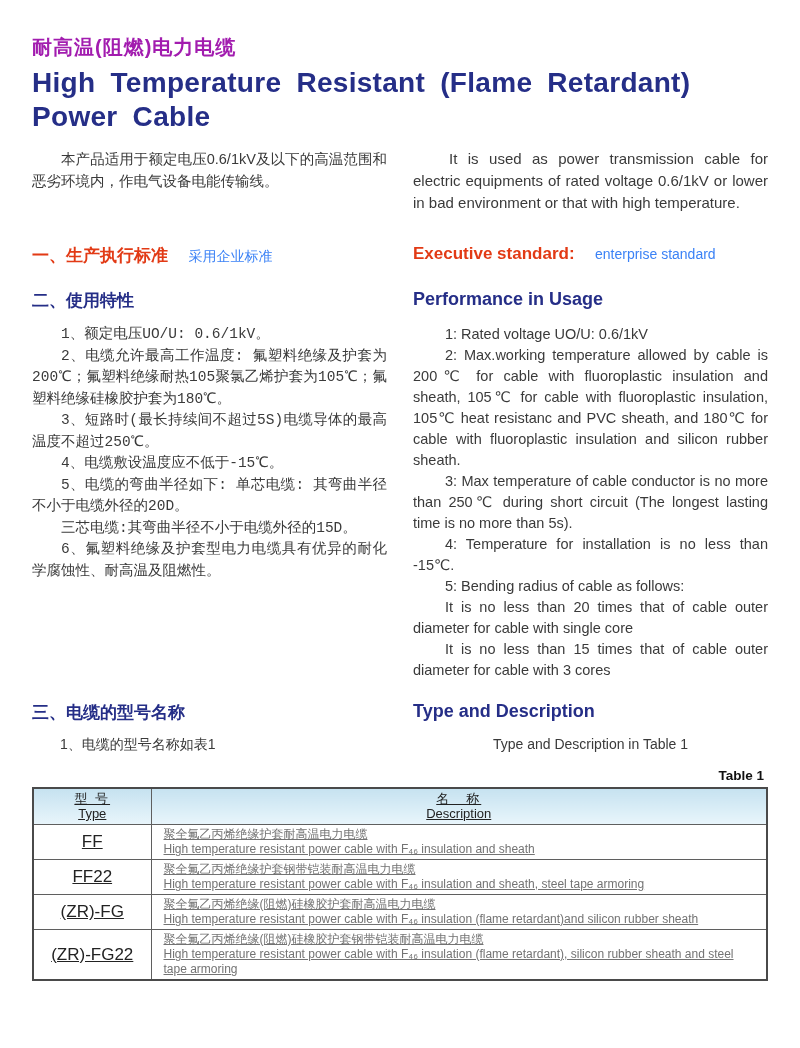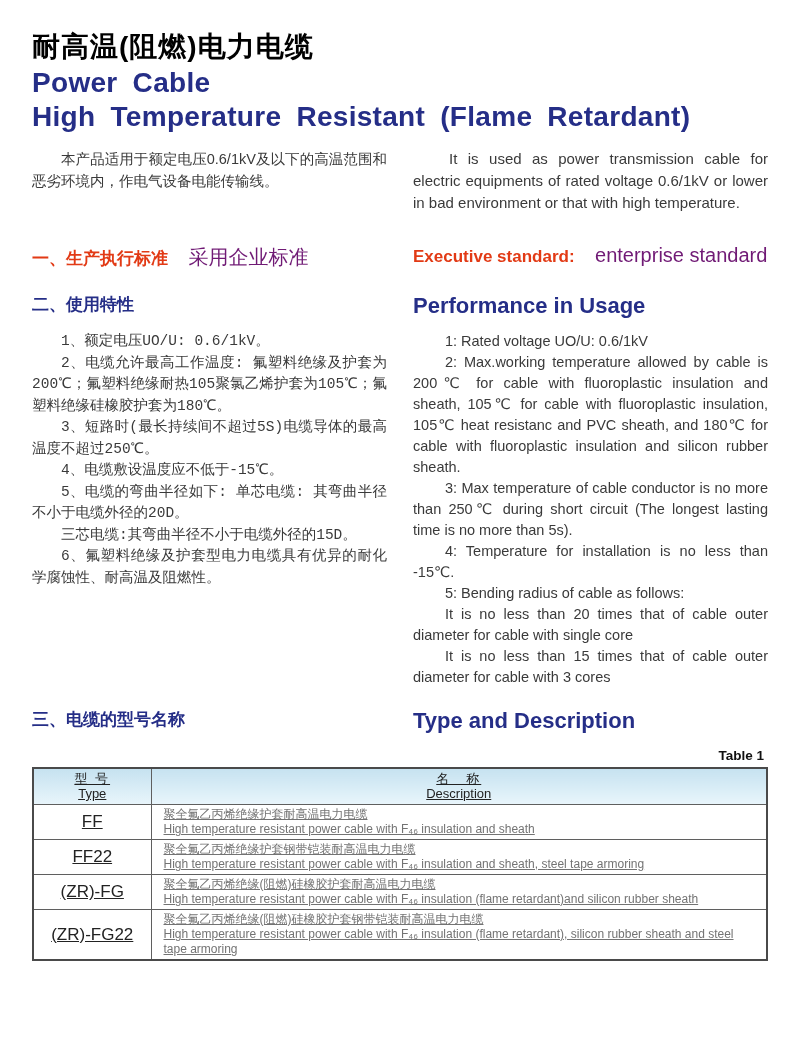--- a/index.html
+++ b/index.html
@@ -3,36 +3,36 @@
 <meta charset="utf-8">
 <style>
   * { margin:0; padding:0; box-sizing:border-box; }
   html,body { background:#ffffff; }
   .page{
     position:relative; width:800px; height:1048px; margin:0 auto;
     background:#ffffff; padding:32px 32px 0 32px; overflow:hidden;
     font-family:"Liberation Sans","DejaVu Sans",sans-serif; color:#3a3a3a;
   }
   
-  .title-zh{ color:#000000; font-size:28px; font-weight:bold; letter-spacing:1px; line-height:30px; }
+  .title-zh{ color:#a21caf; font-size:20px; font-weight:bold; letter-spacing:1px; line-height:30px; }
   .title-en{ color:#252e87; font-size:28px; font-weight:bold; line-height:34px; word-spacing:7px; letter-spacing:.3px; margin-top:4px; }
   
   .cols{ display:grid; grid-template-columns:1fr 1fr; column-gap:26px; }
   .para-zh{ font-size:14.5px; line-height:22px; text-align:justify; text-indent:2em; }
   .para-en{ font-size:15px; line-height:22px; text-align:justify; text-indent:2.4em; }
   .row-intro{ margin-top:14px; }
   .row-standard{ margin-top:30px; }
   .row-usage-h{ margin-top:22px; }
   .row-lists{ margin-top:12px; }
   .row-type-h{ margin-top:20px; }
   .row-subs{ margin-top:12px; }
   .red-h{ color:#e23a15; font-size:17px; font-weight:bold; }
-  .red-sub{ color:#701a75; font-size:20px; font-weight:normal; margin-left:16px; }
+  .red-sub{ color:#3b82f6; font-size:14px; font-weight:normal; margin-left:16px; }
   .blue-h{ color:#252e87; font-size:17px; font-weight:bold; }
-  .blue-h.en{ font-size:22px; }
+  .blue-h.en{ font-size:18px; }
   .list-zh > div{ font-size:14.5px; line-height:21.5px; text-align:justify; text-indent:2em;font-family:Liberation Mono, monospace; }
   .list-en > div{ font-size:14.5px; line-height:21px; text-align:justify; text-indent:2.2em; }
   .sub-zh{ font-size:14px; text-indent:2em; }
   .sub-en{ font-size:14px; text-align:center; }
   
   .table-label{ margin-top:14px; text-align:right; font-size:13.5px; font-weight:bold; color:#111; padding-right:4px; }
   table.types{ width:100%; border-collapse:collapse; margin-top:4px; border:2px solid #4a4a4a; }
   table.types th, table.types td{ border:1px solid #5f5f5f;text-decoration:underline; }
   table.types thead th{
     background:linear-gradient(#c6e2f0,#e8f5fb);
@@ -43,22 +43,22 @@
   td.desc-cell .zh{ display:block; }
   td.desc-cell .en{ display:block; }
 </style>
 </head>
 <body>
 
 <div class="page">
 
   <div class="title-zh">耐高温(阻燃)电力电缆</div>
   <div class="title-en">
+    <div>High Temperature Resistant (Flame Retardant)</div>
     <div>Power Cable</div>
-    <div>High Temperature Resistant (Flame Retardant)</div>
   </div>
 
   <div class="cols row-intro">
     <div class="para-zh">本产品适用于额定电压0.6/1kV及以下的高温范围和恶劣环境内，作电气设备电能传输线。</div>
     <div class="para-en">It is used as power transmission cable for electric equipments of rated voltage 0.6/1kV or lower in bad environment or that with high temperature.</div>
   </div>
 
   <div class="cols row-standard">
     <div>
       <span class="red-h">一、生产执行标准</span>
@@ -92,20 +92,24 @@
       <div>4: Temperature for installation is no less than -15℃.</div>
       <div>5: Bending radius of cable as follows:</div>
       <div>It is no less than 20 times that of cable outer diameter for cable with single core</div>
       <div>It is no less than 15 times that of cable outer diameter for cable with 3 cores</div>
     </div>
   </div>
 
   <div class="cols row-type-h">
     <div class="blue-h">三、电缆的型号名称</div>
     <div class="blue-h en">Type and Description</div>
+  </div>
+  <div class="cols row-subs">
+    <div class="sub-zh">1、电缆的型号名称如表1</div>
+    <div class="sub-en">Type and Description in Table 1</div>
   </div>
 
   <div class="table-label">Table 1</div>
 
   <table class="types">
     <thead>
       <tr>
         <th style="width:118px">
           <span style="display:block; letter-spacing:2px;">型 号</span>
           <span style="display:block;">Type</span>

